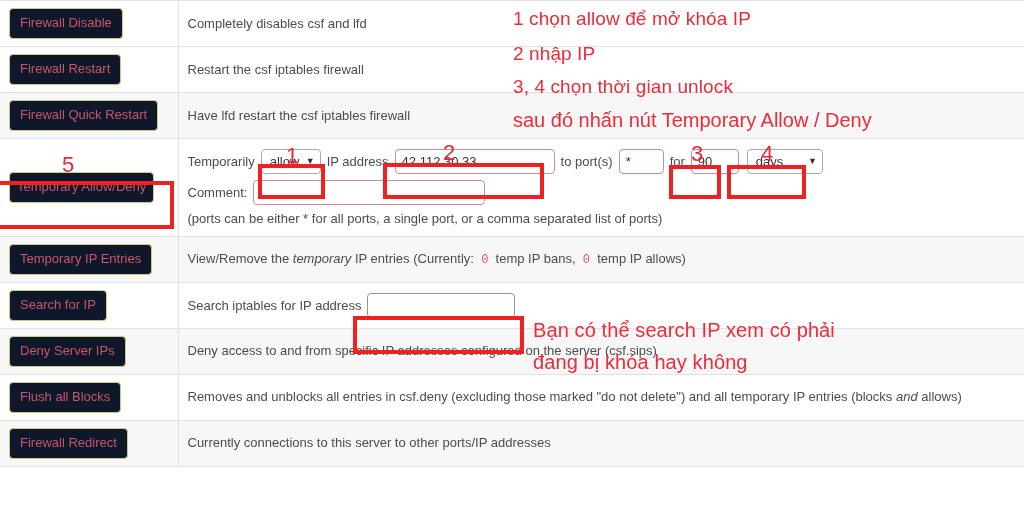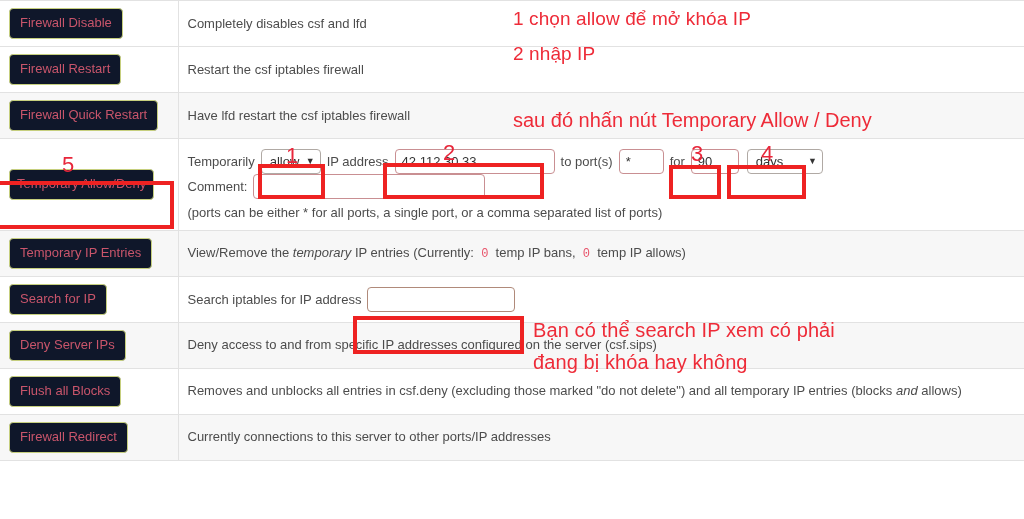--- a/index.html
+++ b/index.html
@@ -76,21 +76,21 @@
 
   
   .form-line {
     display: flex;
     align-items: center;
     font-size: 13px;
     color: #4c4c4c;
     white-space: nowrap;
     gap: 0;
   }
-  .form-line.l1 { }
+  .form-line.l1 { margin-bottom: 6px; }
   .form-line.l2 { margin-bottom: 6px; }
   .lbl { margin-right: 6px; }
   .lbl.tight { margin-left: 6px; margin-right: 6px; }
 
   .inp {
     font-family: "Liberation Sans", sans-serif;
     font-size: 13px;
     color: #333;
     background: #ffffff;
     border: 1px solid #c98f92;
@@ -271,20 +271,21 @@
         <td class="desc-cell">
           <div class="desc">Currently connections to this server to other ports/IP addresses</div>
         </td>
       </tr>
 
     </tbody>
   </table>
 
   <div class="ann ann-note" style="left:513px; top:8px;">1 chọn allow để mở khóa IP</div>
   <div class="ann ann-note" style="left:513px; top:43px;">2 nhập IP</div>
+  <div class="ann ann-note" style="left:513px; top:76px;">3, 4 chọn thời gian unlock</div>
   <div class="ann ann-note2" style="left:513px; top:109px;">sau đó nhấn nút Temporary Allow / Deny</div>
 
   <div class="ann ann-note ann-note2" style="left:533px; top:319px;">Bạn có thể search IP xem có phải</div>
   <div class="ann ann-note ann-note2" style="left:533px; top:351px;text-align:right;">đang bị khóa hay không</div>
 
   <div class="ann ann-num" style="left:286px; top:143px;">1</div>
   <div class="ann ann-num" style="left:443px; top:140px;">2</div>
   <div class="ann ann-num" style="left:691px; top:141px;">3</div>
   <div class="ann ann-num" style="left:761px; top:141px;">4</div>
   <div class="ann ann-num" style="left:62px;  top:152px;">5</div>

